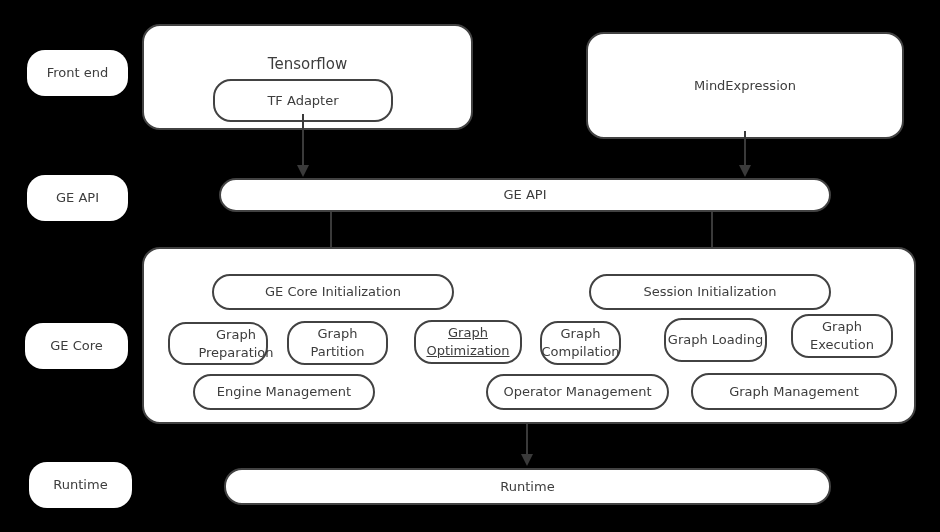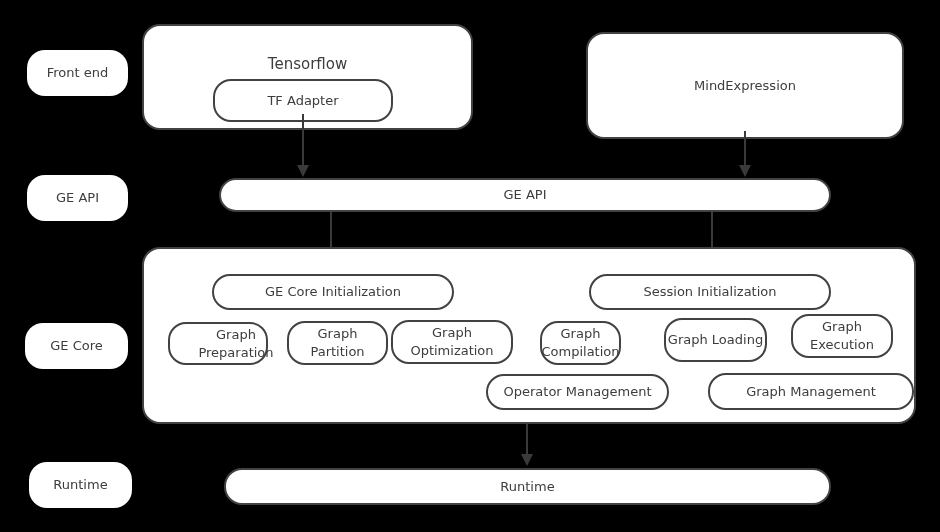--- a/index.html
+++ b/index.html
@@ -86,26 +86,27 @@
   <div class="vline" style="left:711px; top:212px; height:50px;"></div>
   <div class="arrow-head" style="left:706px; top:261px;"></div>
 
   <div class="box bordered" style="left:142px; top:247px; width:774px; height:177px;"></div>
 
   <div class="box bordered" style="left:212px; top:274px; width:242px; height:36px;">GE Core Initialization</div>
   <div class="box bordered" style="left:589px; top:274px; width:242px; height:36px;">Session Initialization</div>
 
   <div class="box bordered" style="left:168px; top:322px; width:100px; height:43px;padding-left:36px;">Graph Preparation</div>
   <div class="box bordered" style="left:287px; top:321px; width:101px; height:44px;">Graph Partition</div>
-  <div class="box bordered" style="left:391px; top:320px; width:122px; height:44px;">Graph Optimization</div>
+  <div class="box bordered" style="left:414px; top:320px; width:108px; height:44px;text-decoration:underline;">Graph Optimization</div>
   <div class="box bordered" style="left:540px; top:321px; width:81px; height:44px;">Graph Compilation</div>
   <div class="box bordered" style="left:664px; top:318px; width:103px; height:44px;">Graph Loading</div>
   <div class="box bordered" style="left:791px; top:314px; width:102px; height:44px;">Graph Execution</div>
 
+  <div class="box bordered" style="left:193px; top:374px; width:182px; height:36px;">Engine Management</div>
   <div class="box bordered" style="left:438px; top:374px; width:183px; height:36px;margin-left:48px;">Operator Management</div>
-  <div class="box bordered" style="left:708px; top:373px; width:206px; height:37px;">Graph Management</div>
+  <div class="box bordered" style="left:691px; top:373px; width:206px; height:37px;">Graph Management</div>
 
   <div class="vline" style="left:526px; top:424px; height:31px;"></div>
   <div class="arrow-head" style="left:521px; top:454px;"></div>
 
   <div class="box bordered" style="left:224px; top:468px; width:607px; height:37px;">Runtime</div>
 
 </div>
 
 </body></html>

